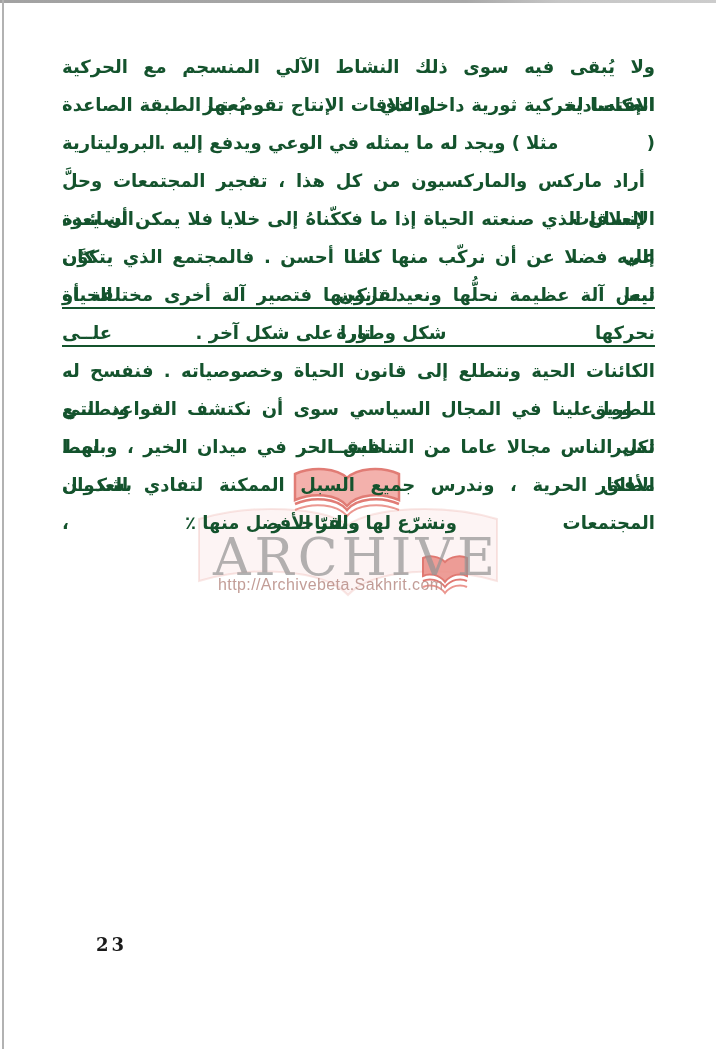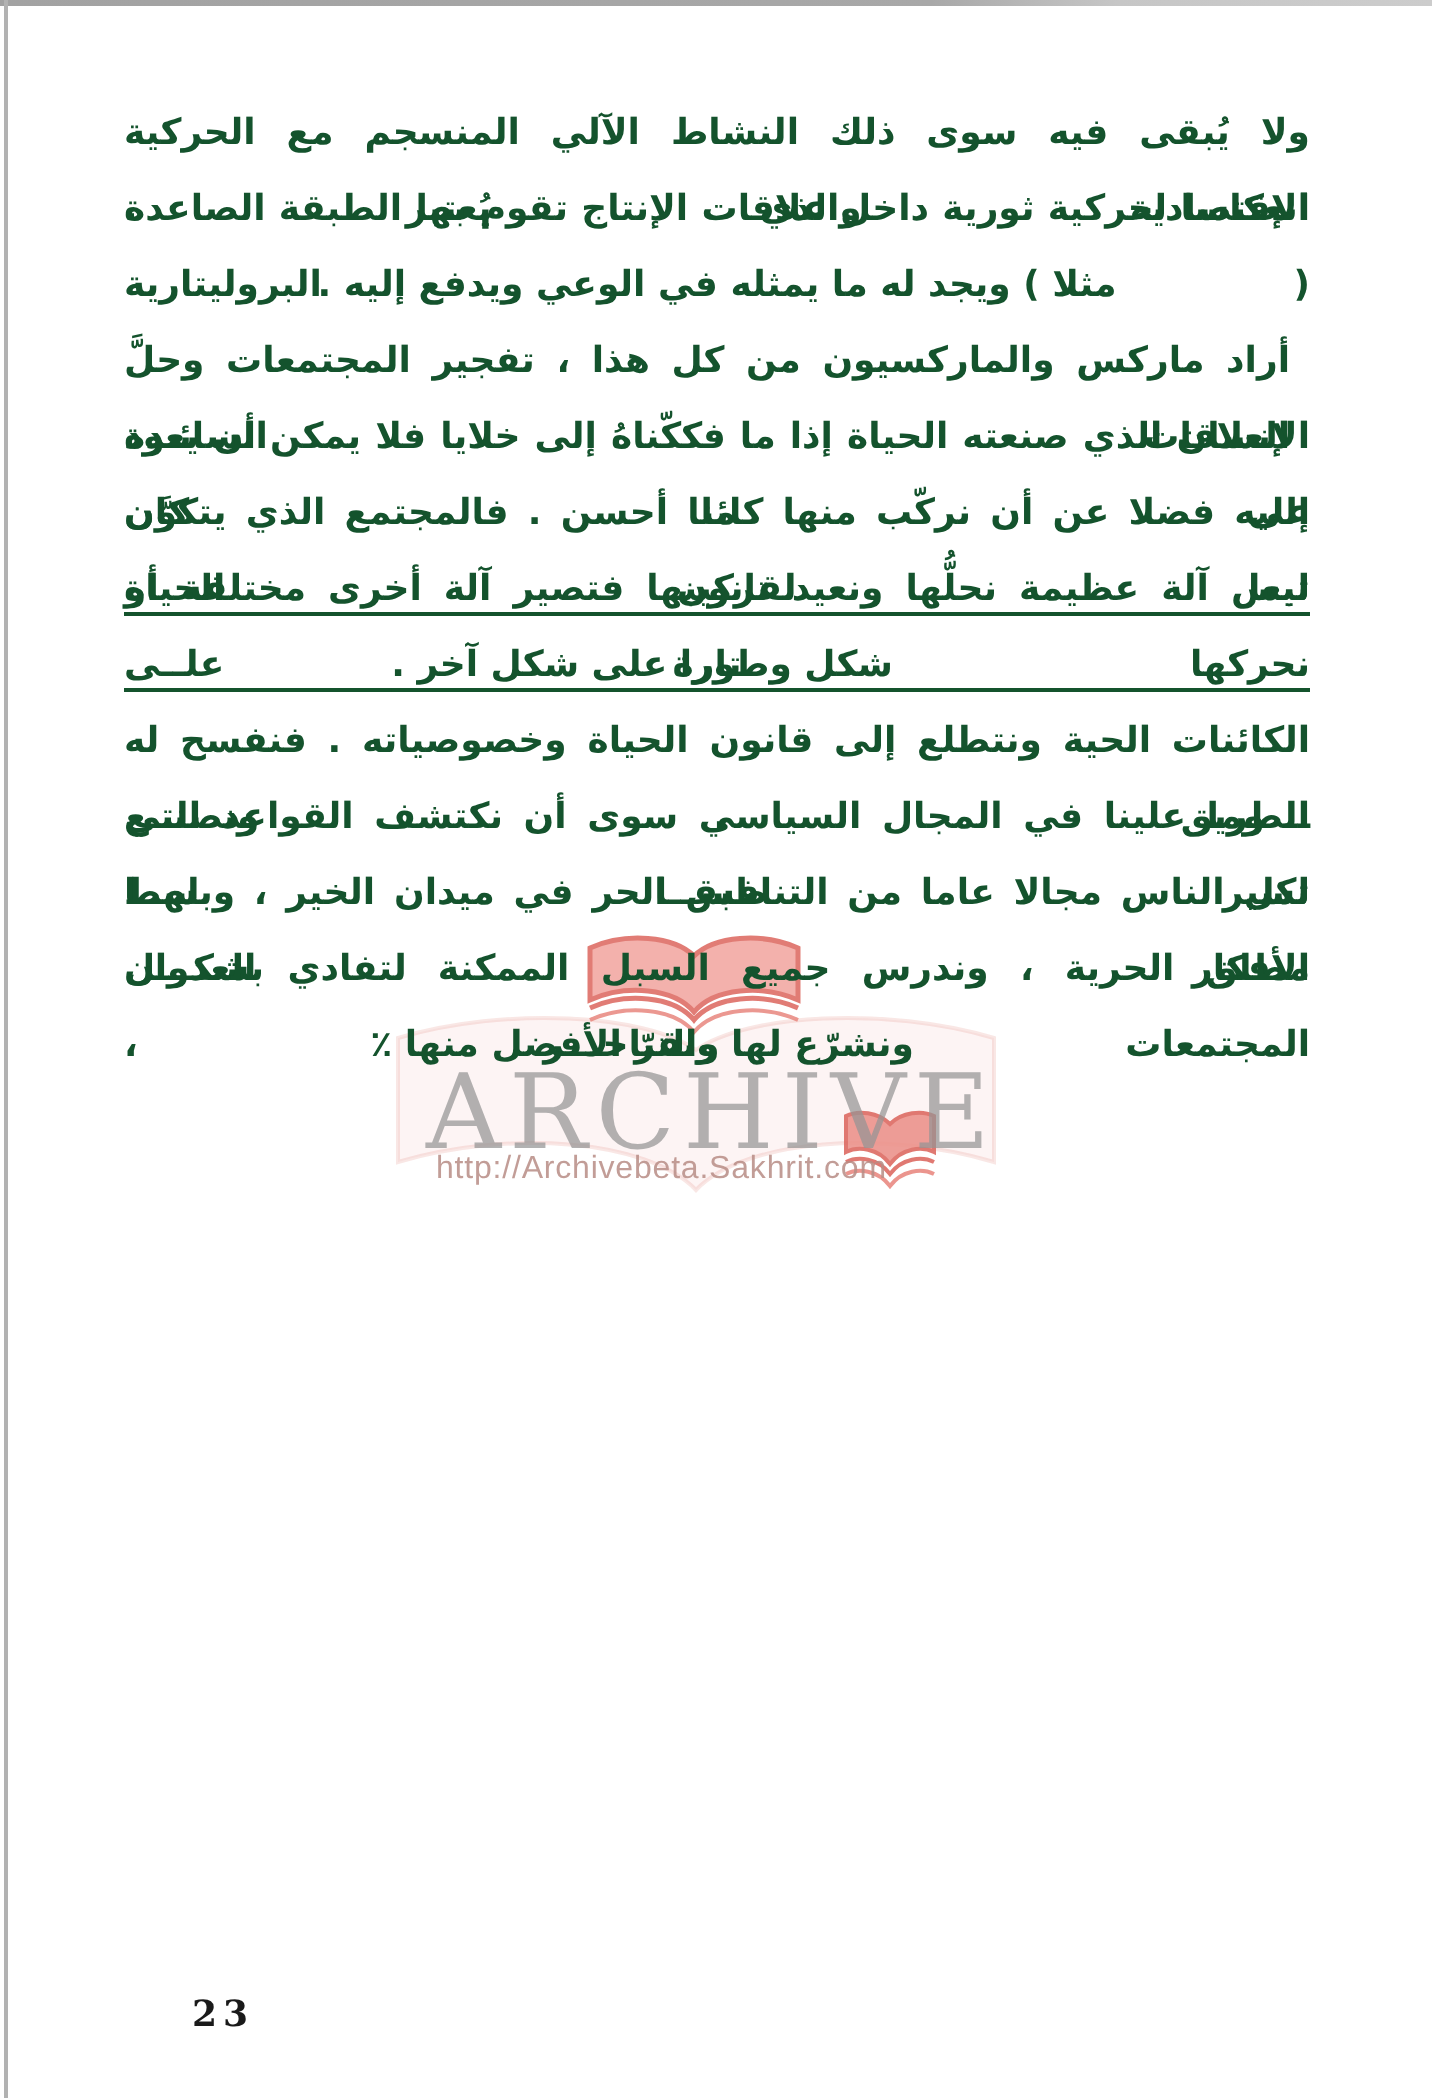--- a/index.html
+++ b/index.html
@@ -56,21 +56,21 @@
     white-space:nowrap;
   }
   .line.full { text-align:justify; text-align-last:justify; white-space:normal; height:38px; overflow:visible; }
   .line span.u {
     text-decoration:underline;
     text-decoration-thickness:1.6px;
     text-underline-offset:6px;
   }
 
   .page-number {
-    position:absolute; left:96px; top:997px; z-index:2;
+    position:absolute; left:96px; top:934px; z-index:2;
     font-family:"DejaVu Serif", serif;
     font-size:18px; font-weight:bold;
     letter-spacing:3px;
     color:#1a1a1a;
   }
 </style>
 </head>
 <body>
 
 <div class="screen">

